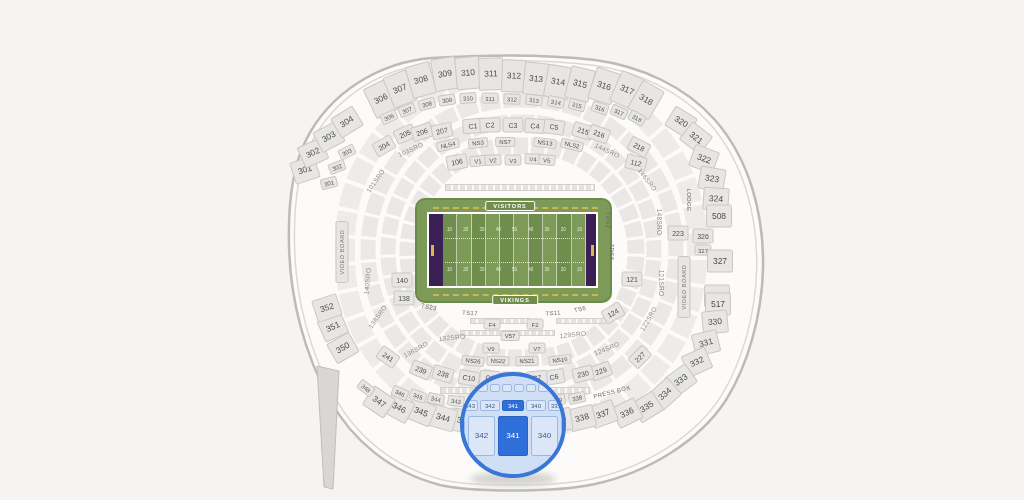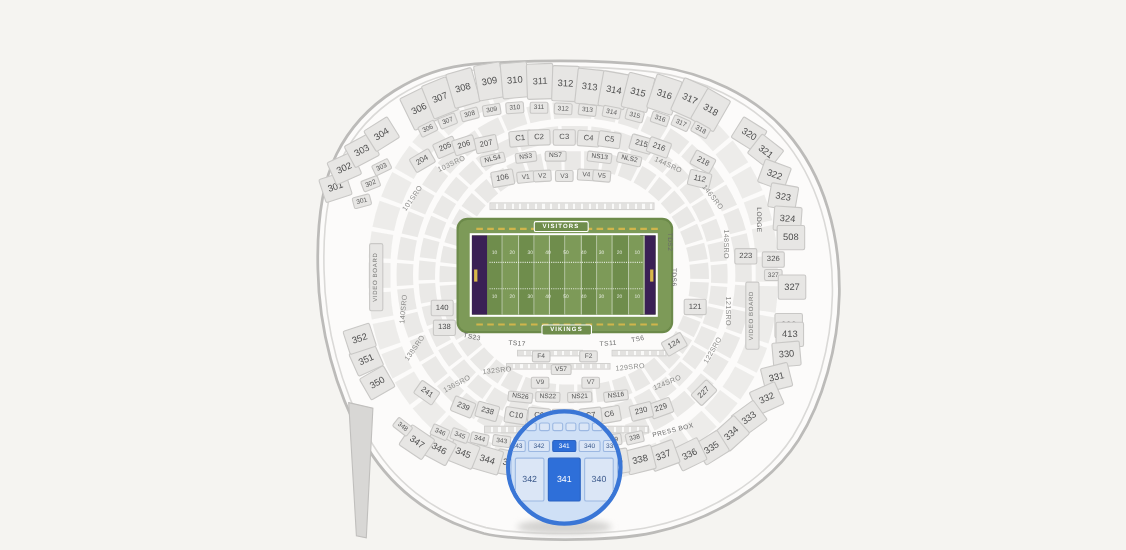--- a/index.html
+++ b/index.html
@@ -146,21 +146,21 @@
       <div class="sec lg2" style="left: 681px; top: 122px; transform: translate(-50%, -50%) rotate(32deg);">320</div>
       <div class="sec lg2" style="left: 696px; top: 138px; transform: translate(-50%, -50%) rotate(38deg);">321</div>
       <div class="sec lg2" style="left: 704px; top: 159px; transform: translate(-50%, -50%) rotate(20deg);">322</div>
       <div class="sec lg2" style="left: 712px; top: 179px; transform: translate(-50%, -50%) rotate(10deg);">323</div>
       <div class="sec lg2" style="left: 716px; top: 199px; transform: translate(-50%, -50%) rotate(4deg);">324</div>
       <div class="sec lg2" style="left: 719px; top: 216px; transform: translate(-50%, -50%) rotate(0deg);">508</div>
       <div class="sec md" style="left: 703px; top: 236px; transform: translate(-50%, -50%) rotate(0deg);">326</div>
       <div class="sec sm" style="left: 703px; top: 250px; transform: translate(-50%, -50%) rotate(0deg);">327</div>
       <div class="sec lg2" style="left: 720px; top: 261px; transform: translate(-50%, -50%) rotate(0deg);">327</div>
       <div class="sec lg2" style="left: 717px; top: 296px; transform: translate(-50%, -50%) rotate(0deg);">328</div>
-      <div class="sec lg2" style="left: 718px; top: 304px; transform: translate(-50%, -50%) rotate(0deg);">413</div>
+      <div class="sec lg2" style="left: 718px; top: 304px; transform: translate(-50%, -50%) rotate(0deg);">517</div>
       <div class="sec lg2" style="left: 715px; top: 322px; transform: translate(-50%, -50%) rotate(-5deg);">330</div>
       <div class="sec lg2" style="left: 706px; top: 343px; transform: translate(-50%, -50%) rotate(-14deg);">331</div>
       <div class="sec lg2" style="left: 697px; top: 362px; transform: translate(-50%, -50%) rotate(-24deg);">332</div>
       <div class="sec lg2" style="left: 681px; top: 380px; transform: translate(-50%, -50%) rotate(-36deg);">333</div>
       <div class="sec lg2" style="left: 665px; top: 394px; transform: translate(-50%, -50%) rotate(-42deg);">334</div>
       <div class="sec lg2" style="left: 647px; top: 407px; transform: translate(-50%, -50%) rotate(-32deg);">335</div>
       <div class="sec lg2" style="left: 627px; top: 413px; transform: translate(-50%, -50%) rotate(-26deg);">336</div>
       <div class="sec lg2" style="left: 603px; top: 414px; transform: translate(-50%, -50%) rotate(-20deg);">337</div>
       <div class="sec lg2" style="left: 582px; top: 418px; transform: translate(-50%, -50%) rotate(-14deg);">338</div>
       <div class="sec lg2" style="left: 559px; top: 420px; transform: translate(-50%, -50%) rotate(-9deg);">339</div>

